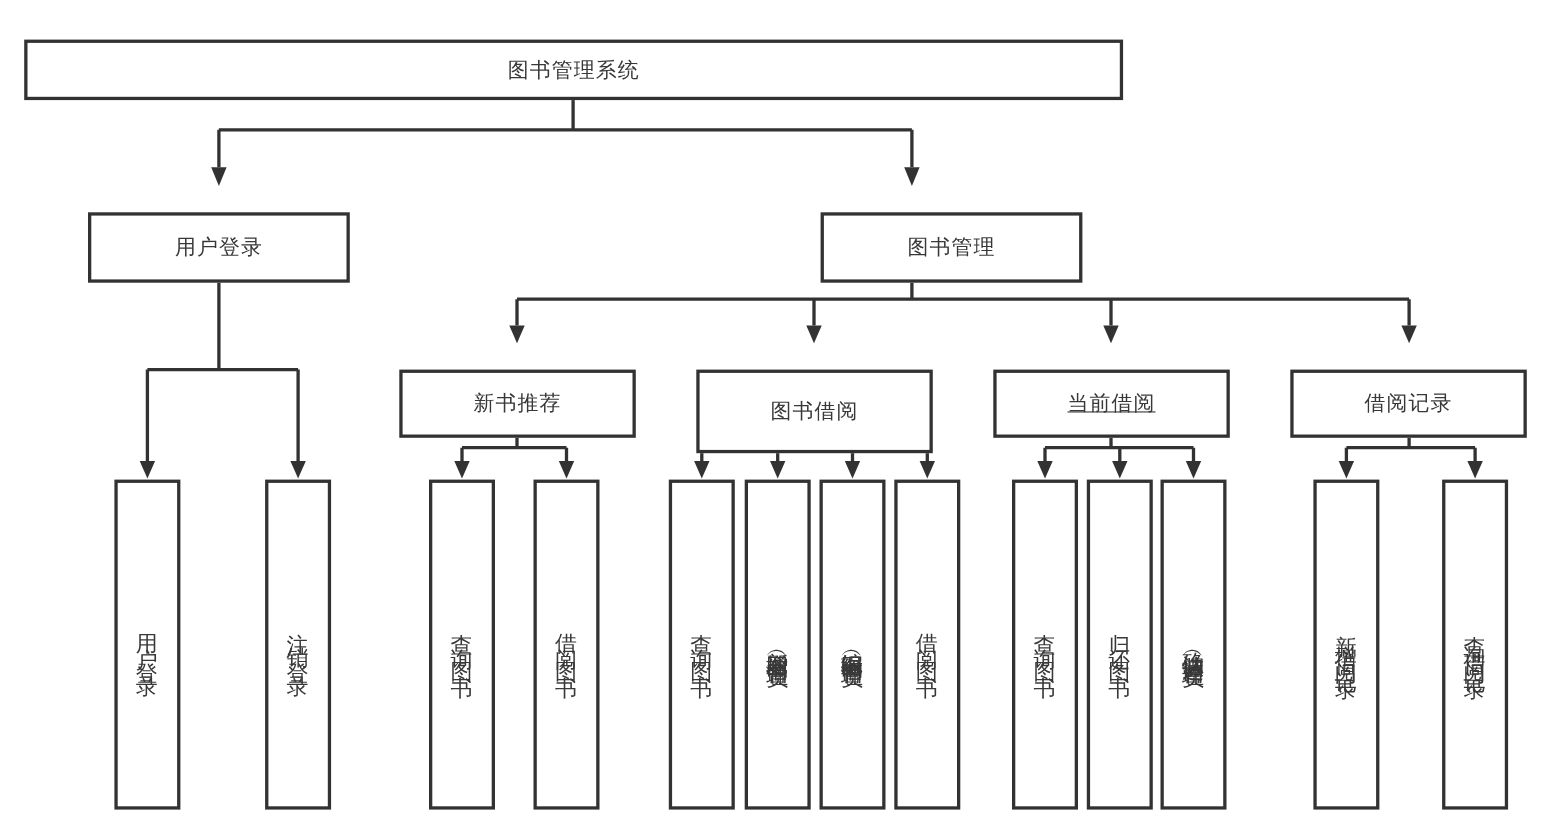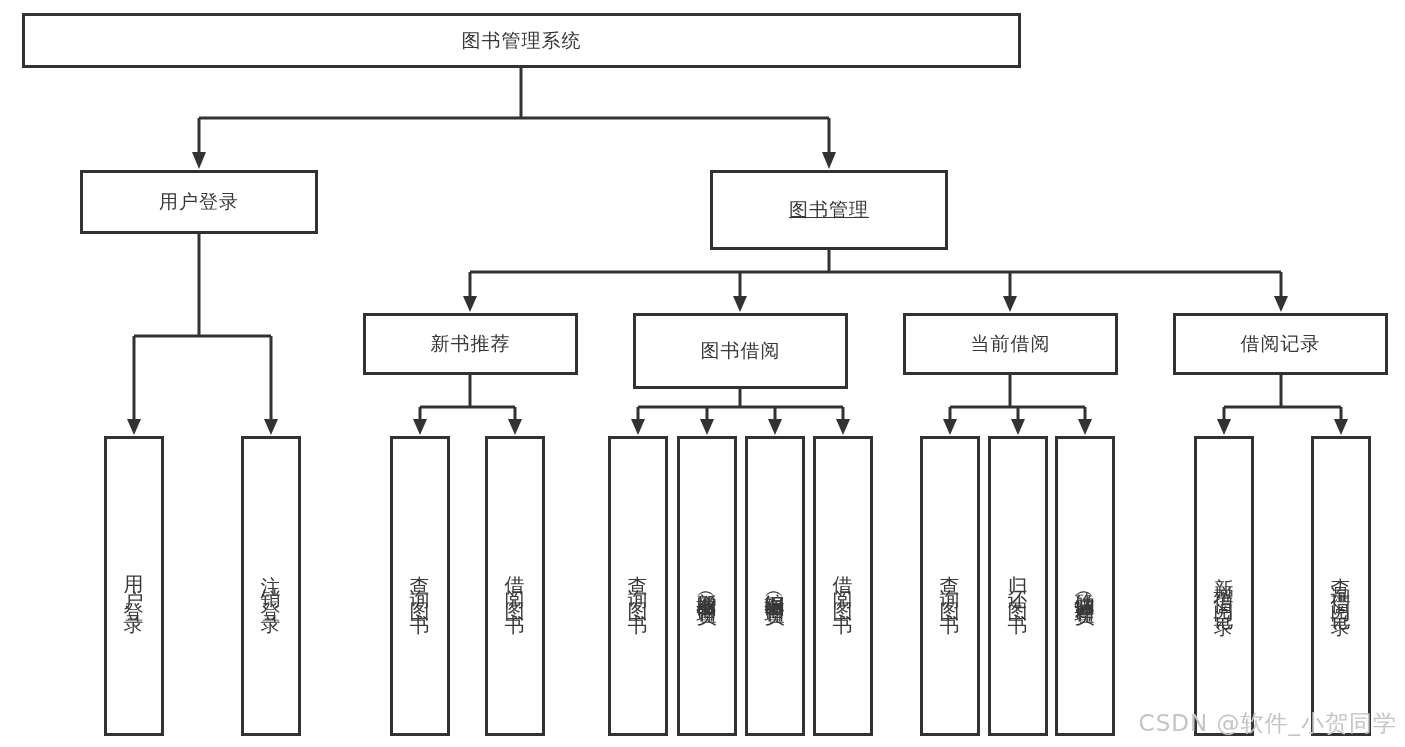--- a/index.html
+++ b/index.html
@@ -26,20 +26,21 @@
   .node{
     position:absolute;
     box-sizing:border-box;
     border:3px solid var(--line);
     background:var(--box-background);
     display:flex;align-items:center;justify-content:center;
     color:var(--text);
     font-size:19px;
     letter-spacing:1px;
     z-index:2;
+    margin-top:23px;
   }
   .leaf{
     position:absolute;
     box-sizing:border-box;
     width:60px;height:300px;top:436px;
     border:3px solid var(--line);
     background:var(--box-background);
     display:flex;align-items:center;justify-content:center;
     color:var(--text);
     font-size:20px;
@@ -111,31 +112,31 @@
     </g>
   </svg>
 
   <div class="node" style="left:22px;top:13px;width:999px;height:55px;">
     <span>图书管理系统</span>
   </div>
 
   <div class="node" style="left:80px;top:170px;width:238px;height:64px;">
     <span>用户登录</span>
   </div>
-  <div class="node" style="left:710px;top:170px;width:238px;height:80px;text-decoration:underline;">
+  <div class="node" style="left:746px;top:170px;width:238px;height:64px;">
     <span>图书管理</span>
   </div>
 
   <div class="node" style="left:363px;top:313px;width:215px;height:62px;text-align:center;">
     <span>新书推荐</span>
   </div>
   <div class="node" style="left:633px;top:313px;width:215px;height:76px;">
     <span>图书借阅</span>
   </div>
-  <div class="node" style="left:903px;top:313px;width:215px;height:62px;">
+  <div class="node" style="left:903px;top:313px;width:215px;height:62px;text-decoration:underline;">
     <span>当前借阅</span>
   </div>
   <div class="node" style="left:1173px;top:313px;width:215px;height:62px;">
     <span>借阅记录</span>
   </div>
 
   <div class="leaf ls-wide" style="left:104px;">
     <span class="vtext">用户登录</span>
   </div>
   <div class="leaf ls-wide" style="left:241px;">
@@ -172,15 +173,14 @@
     <span class="vtext">确认归还（管理员）</span>
   </div>
 
   <div class="leaf ls-mid" style="left:1194px;">
     <span class="vtext">新增借阅记录</span>
   </div>
   <div class="leaf ls-mid" style="left:1311px;">
     <span class="vtext">查询借阅记录</span>
   </div>
 
-  <div class="watermark">CSDN @软件_小贺同学</div>
 
 </div>
 
 </body></html>

